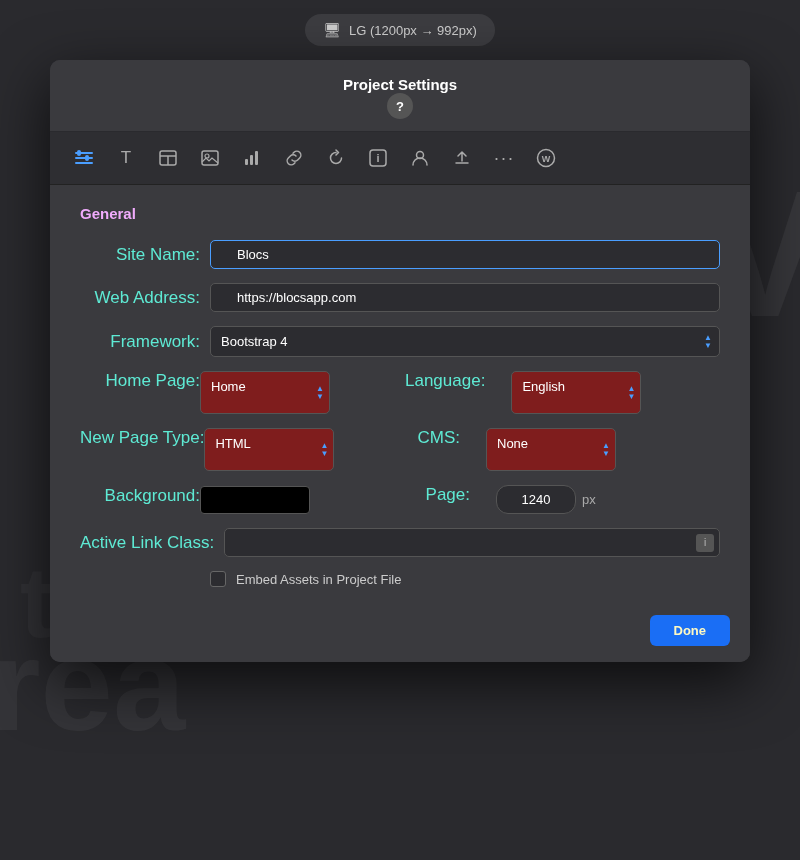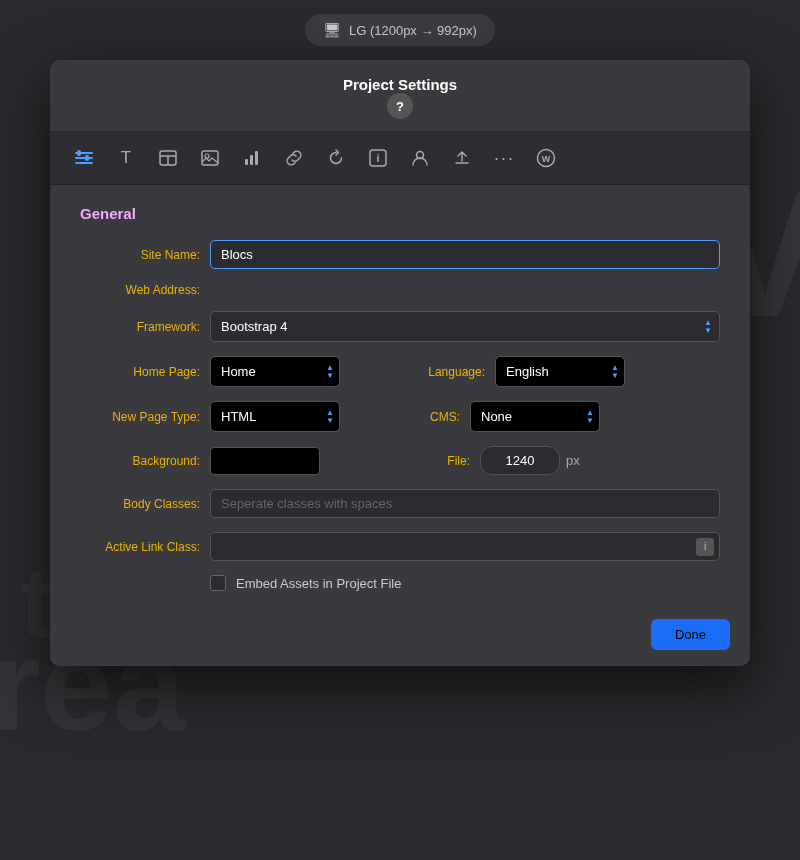--- a/index.html
+++ b/index.html
@@ -161,34 +161,34 @@
 
     
     .form-row {
       display: flex;
       align-items: center;
       margin-bottom: 14px;
       gap: 10px;
     }
 
     .form-label {
-      color: #eab308;
-      font-size: 12px;
+      color: #5eead4;
+      font-size: 17px;
       min-width: 120px;
       text-align: right;
       flex-shrink: 0;
     }
 
     .form-input {
       background: #2c2c30;
       border: 1.5px solid #4a9eff;
       border-radius: 5px;
       color: #fff;
       font-size: 13px;
-      padding: 6px 10px;
+      padding: 6px 26px;
       flex: 1;
       outline: none;
     }
 
     .form-input.no-highlight {
       border-color: #555;
     }
 
     .form-input::placeholder {
       color: #666;
@@ -234,51 +234,49 @@
       right: 8px;
     }
 
     .select-wrapper-small {
       position: relative;
       width: 130px;
     }
 
     .select-wrapper-small select {
       width: 100%;
-      background: #000000;
+      background: #7f1d1d;
       border: 1px solid #555;
       border-radius: 5px;
       color: #fff;
       font-size: 13px;
-      padding: 7px 30px 7px 10px;
+      padding: 7px 30px 19px 10px;
       appearance: none;
       -webkit-appearance: none;
       cursor: pointer;
       outline: none;
     }
 
     
     .two-col-row {
       display: flex;
       align-items: center;
       margin-bottom: 14px;
       gap: 10px;
     }
 
     .col-left {
       display: flex;
-      align-items: center;
-      gap: 10px;
       flex: 1;
     }
 
     .col-right {
       display: flex;
-      align-items: center;
-      gap: 10px;
+      align-items: flex-start;
+      gap: 26px;
       flex: 1;
     }
 
     
     .color-picker-box {
       width: 110px;
       height: 28px;
       background: #000;
       border: 1px solid #555;
       border-radius: 4px;
@@ -369,26 +367,26 @@
     
     .modal-footer {
       padding: 4px 20px 16px;
       display: flex;
       justify-content: flex-end;
       background: #3a3a3e;
     }
 
     .done-btn {
       background: #1a6ef5;
-      color: #000000;
+      color: #fef9c3;
       border: none;
       border-radius: 6px;
       padding: 8px 24px;
       font-size: 13px;
-      font-weight: 400;
+      font-weight: 700;
       cursor: pointer;
     }
 
     
     .monitor-icon {
       font-size: 14px;
     }
   </style>
 </head>
 <body>
@@ -493,20 +491,21 @@
 
     <div class="section-title">General</div>
 
     <div class="form-row">
       <label class="form-label">Site Name:</label>
       <input class="form-input" type="text" value="Blocs" style="">
     </div>
 
     <div class="form-row">
       <label class="form-label">Web Address:</label>
+      <input class="form-input no-highlight" type="text" value="https://blocsapp.com" style="">
     </div>
 
     <div class="form-row">
       <label class="form-label">Framework:</label>
       <div class="select-wrapper-full">
         <select>
           <option>Bootstrap 4</option>
           <option>Bootstrap 3</option>
         </select>
         <div class="select-arrows">
@@ -578,32 +577,28 @@
         </div>
       </div>
     </div>
 
     <div class="two-col-row">
       <div class="col-left">
         <label class="form-label">Background:</label>
         <div class="color-picker-box"></div>
       </div>
       <div class="col-right">
-        <label class="form-label" style="min-width:65px;">File:</label>
+        <label class="form-label" style="min-width:65px;">Page:</label>
         <div class="width-group">
           <input class="width-input" type="text" value="1240" style="">
           <span class="px-label">px</span>
         </div>
       </div>
     </div>
 
-    <div class="form-row">
-      <label class="form-label">Body Classes:</label>
-      <input class="form-input no-highlight" type="text" placeholder="Seperate classes with spaces" style="">
-    </div>
 
     <div class="form-row">
       <label class="form-label">Active Link Class:</label>
       <div class="active-link-input-wrapper">
         <input class="form-input no-highlight" type="text" value="" style="padding-right: 30px;">
         <div class="active-link-info">
           <span style="font-size:10px;">i</span>
         </div>
       </div>
     </div>

